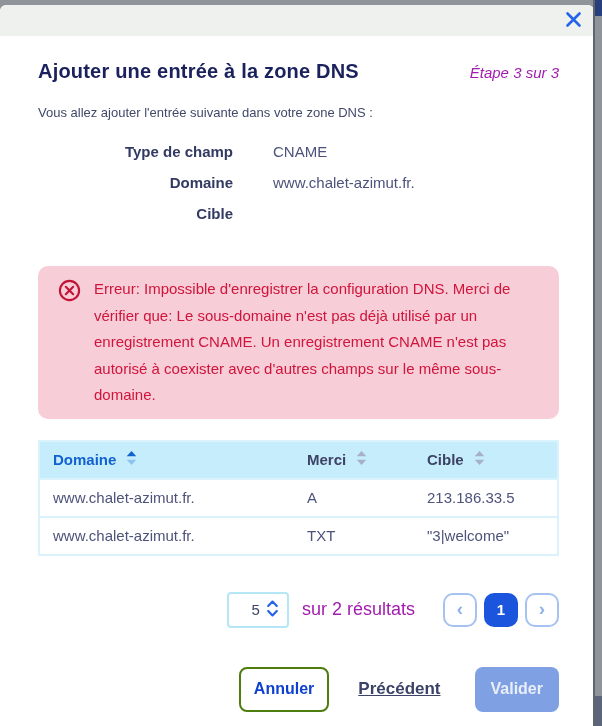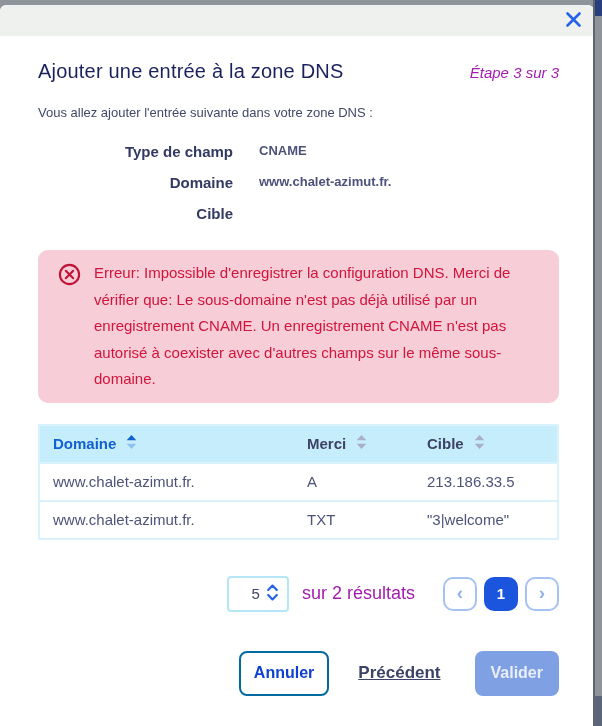--- a/index.html
+++ b/index.html
@@ -24,32 +24,32 @@
     border-radius:6px 6px 0 0;
   }
   .close-btn {
     position:absolute; right:8px; top:3px; width:26px; height:26px;
     background:transparent; border:none; cursor:pointer;
     display:flex; align-items:center; justify-content:center;
   }
   .modal-body { padding:24px 35px 0 38px; }
 
   .title-row { display:flex; justify-content:space-between; align-items:baseline; }
-  .modal-title { font-size:20px; font-weight:normal; color:#1a215c; letter-spacing:.2px; }
+  .modal-title { font-size:20px; font-weight:bold; color:#1a215c; letter-spacing:.2px; }
   .step-indicator { font-size:15px; font-style:italic; color:#a21caf; }
 
   .intro { margin-top:22px; font-size:13px; color:#414869; }
 
   .def-list { margin-top:16px; }
-  .def-row { display:grid; grid-template-columns:195px 1fr; column-gap:26px; padding:7px 0; }
+  .def-row { display:grid; grid-template-columns:195px 1fr; column-gap:40px; padding:7px 0; }
   .def-label { font-size:15px; font-weight:bold; color:#333a62; text-align:right; }
-  .def-value { font-size:13px; color:#4c527a;font-weight:bold; }
+  .def-value { font-size:15px; color:#4c527a; }
 
   .error-box {
-    margin-top:21px; background:#f7cdd7; border-radius:10px;
+    margin-top:37px; background:#f7cdd7; border-radius:10px;
     padding:10px 26px 10px 20px; display:flex; gap:13px;
     color:#d0143c; font-size:15px; line-height:26.5px;
   }
   .error-icon-wrap { flex:0 0 auto; padding-top:3px; }
   .error-text { max-width:456px; }
 
   .dns-table { margin-top:21px; width:100%; border:2px solid #d9f2fc; border-collapse:collapse; }
   .dns-table th {
     background:#c6edfb; height:38px; text-align:left; padding:0 13px;
     font-size:15px; font-weight:bold; color:#3e4366;
@@ -81,21 +81,21 @@
     width:34px; height:34px; background:#1b55dd; border:none; border-radius:10px;
     color:#ffffff; font-size:15px; font-weight:bold;
     display:flex; align-items:center; justify-content:center; cursor:pointer;
   }
 
   .footer-row {
     margin-top:39px; display:flex; align-items:center; justify-content:flex-end;
   }
   .btn-cancel {
     min-width:70px; height:45px; padding:0 13px; background:#fff;
-    border:2px solid #0369a1; border-radius:8px;
+    border:2px solid #4d7c0f; border-radius:8px;
     color:#0f41d0; font-size:16px; font-weight:bold; cursor:pointer;
     font-family:inherit;
   }
   .btn-previous {
     background:none; border:none; margin-left:29px;
     color:#3c4268; font-size:17px; font-weight:bold; cursor:pointer;
     font-family:inherit;
     text-decoration:underline;
   }
   .btn-submit {

